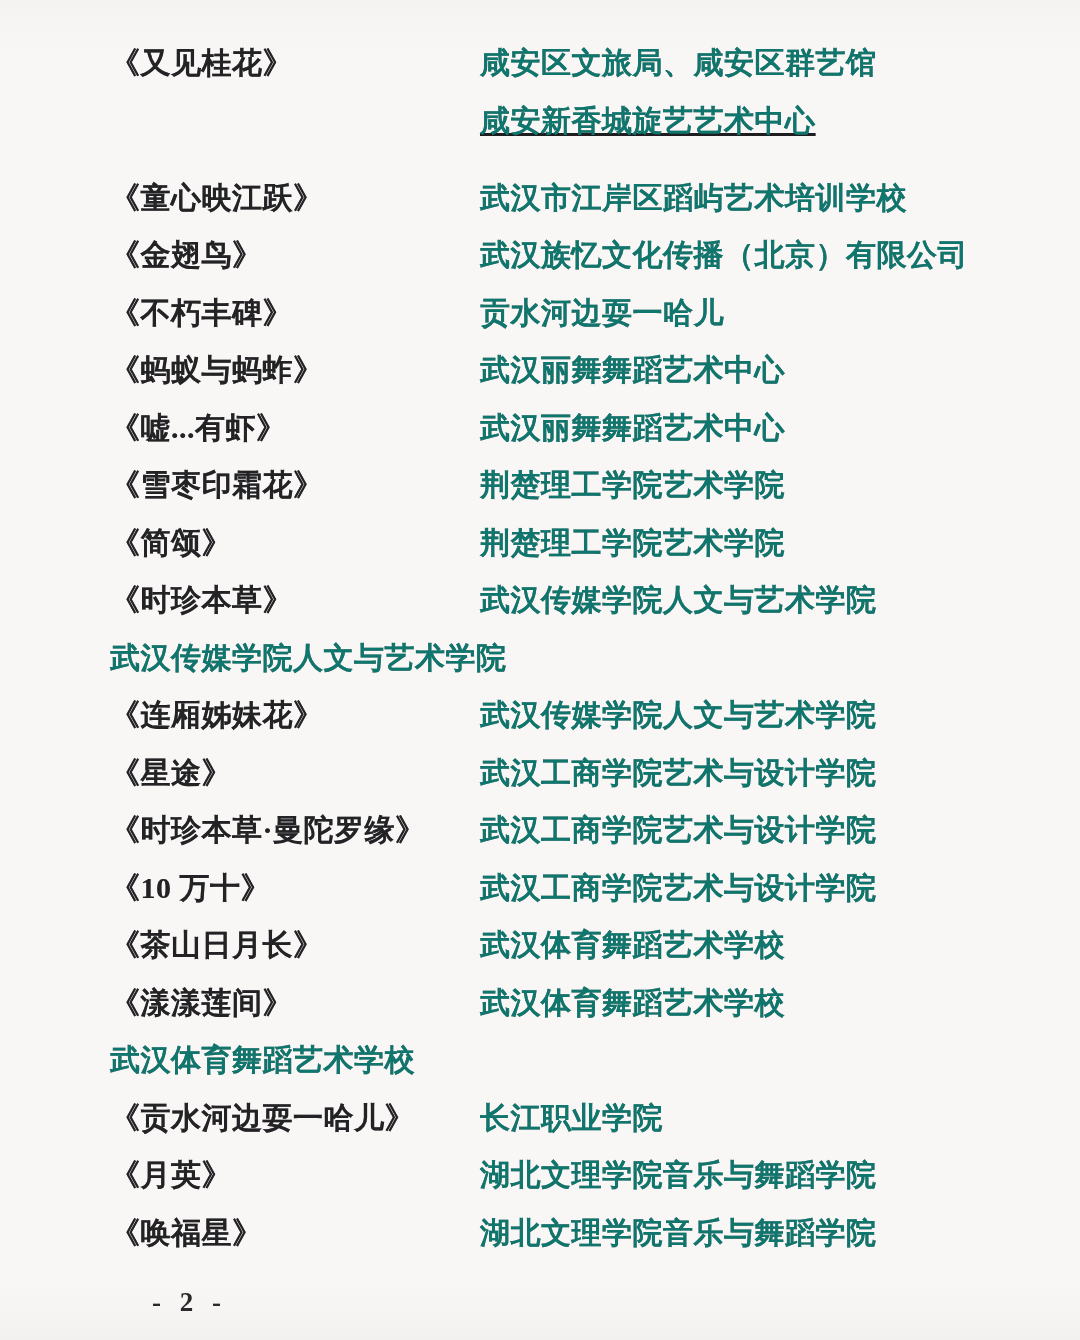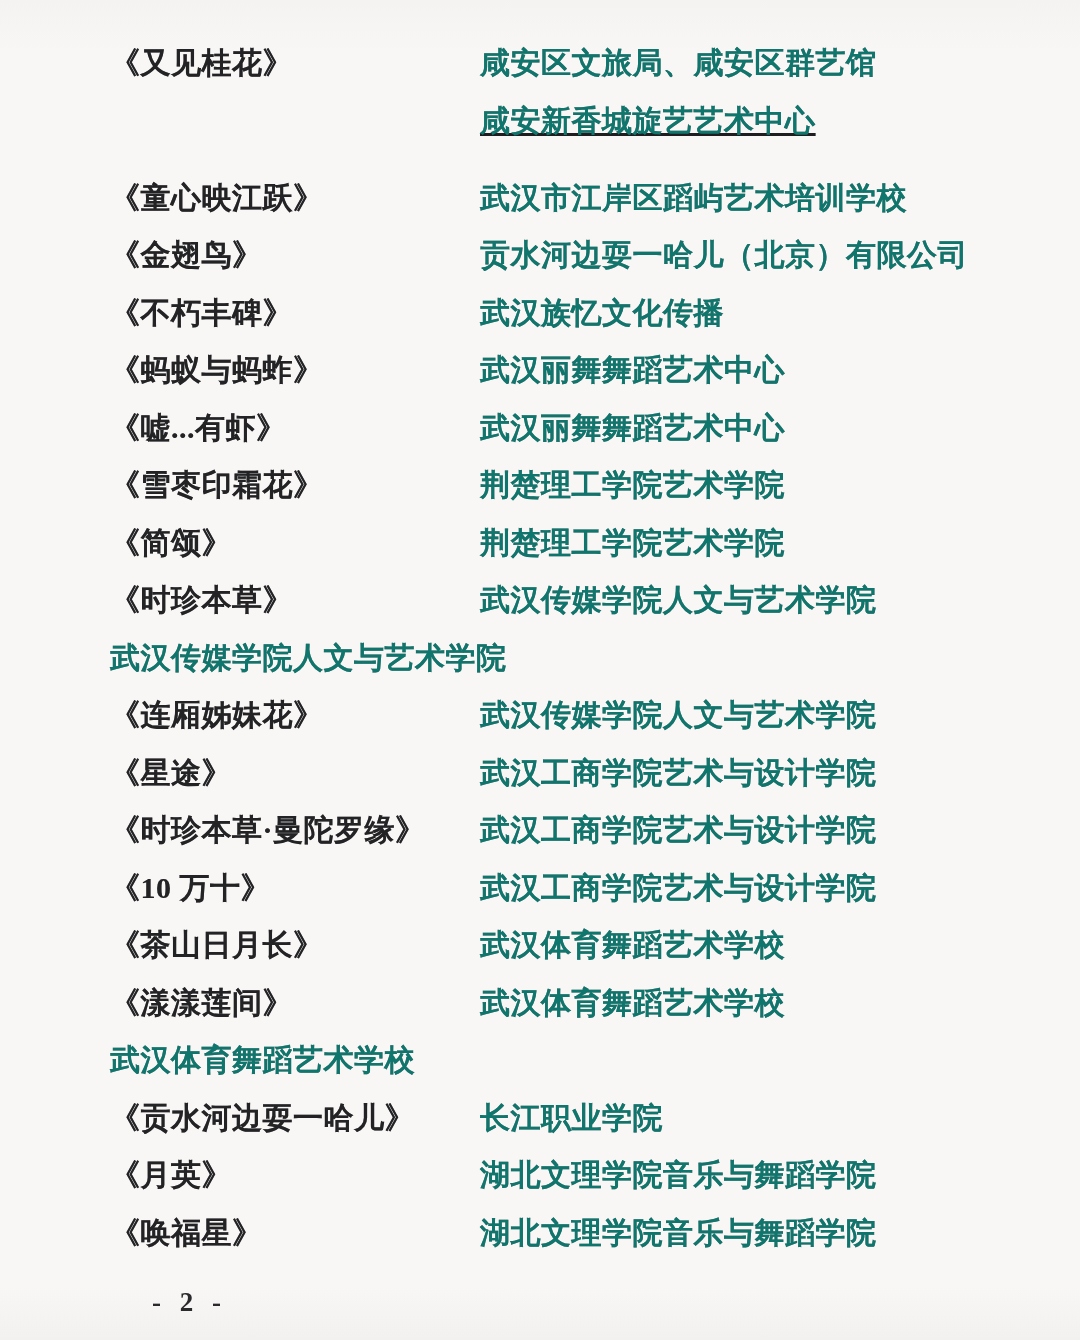--- a/index.html
+++ b/index.html
@@ -74,25 +74,25 @@
       <div class="row extra-gap">
       <div class="title-cell"></div>
       <div class="org-cell">咸安新香城旋艺艺术中心</div>
     </div>
       <div class="row">
       <div class="title-cell">《童心映江跃》</div>
       <div class="org-cell">武汉市江岸区蹈屿艺术培训学校</div>
     </div>
       <div class="row">
       <div class="title-cell">《金翅鸟》</div>
-      <div class="org-cell">贡水河边耍一哈儿（北京）有限公司</div>
+      <div class="org-cell">武汉族忆文化传播（北京）有限公司</div>
     </div>
       <div class="row">
       <div class="title-cell">《不朽丰碑》</div>
-      <div class="org-cell">武汉族忆文化传播</div>
+      <div class="org-cell">贡水河边耍一哈儿</div>
     </div>
       <div class="row">
       <div class="title-cell">《蚂蚁与蚂蚱》</div>
       <div class="org-cell">武汉丽舞舞蹈艺术中心</div>
     </div>
       <div class="row">
       <div class="title-cell">《嘘...有虾》</div>
       <div class="org-cell">武汉丽舞舞蹈艺术中心</div>
     </div>
       <div class="row">

